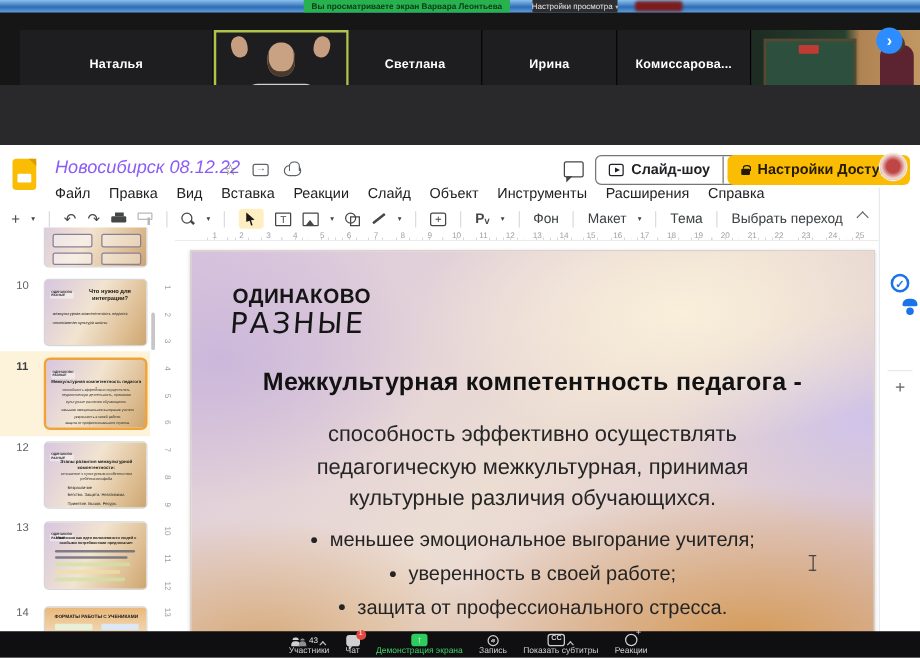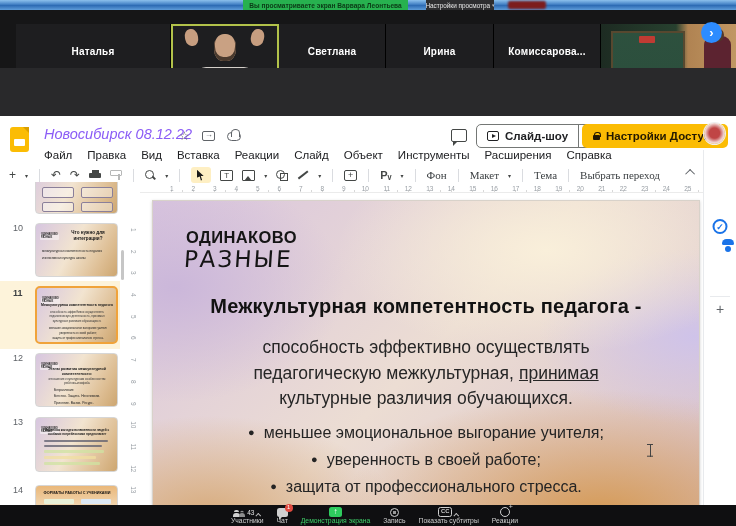--- a/index.html
+++ b/index.html
@@ -99,21 +99,21 @@
   .lock-dark{position:relative;width:7px;height:8px;}
   .lock-dark::before{content:"";position:absolute;left:0;bottom:0;width:7px;height:5px;background:#241a00;border-radius:1px;}
   .lock-dark::after{content:"";position:absolute;left:1.2px;top:0;width:4.6px;height:4px;border:1.2px solid #241a00;border-bottom:none;border-radius:3px 3px 0 0;}
   .avatar{position:absolute;left:704px;top:123px;width:21px;height:21px;border-radius:50%;
           background:radial-gradient(circle at 50% 48%,#c04545 0 34%,#efd3cf 62%);box-shadow:0 0 0 1px #eee;}
 
   
   .stoolbar{position:absolute;left:0;top:166px;width:736px;height:18px;background:#fff;display:flex;align-items:center;}
   .tb{display:flex;align-items:center;gap:9px;padding-left:9px;color:#444746;}
   .sep{width:1px;height:13px;background:#dadce0;margin:0 2px;}
-  .tb-txt{font-size:11px;color:#3c4043;white-space:nowrap;font-family:Liberation Serif, serif;}
+  .tb-txt{font-size:11px;color:#3c4043;white-space:nowrap;}
   .caret{font-size:6px;color:#444746;}
   .undo,.redo{font-size:12px;line-height:1;font-family:"DejaVu Sans",sans-serif;}
   .printer{position:relative;width:12px;height:10px;}
   .printer::before{content:"";position:absolute;left:2.5px;top:0;width:7px;height:3px;background:#444746;}
   .printer::after{content:"";position:absolute;left:0;top:3px;width:12px;height:5px;background:#444746;border-radius:1px;}
   .roller{position:relative;width:12px;height:10px;opacity:.38;}
   .roller::before{content:"";position:absolute;left:0;top:0;width:10px;height:4px;border:1.4px solid #444746;border-radius:1px;}
   .roller::after{content:"";position:absolute;left:8px;top:4px;width:1.6px;height:6px;background:#444746;}
   .zoom-ic{position:relative;width:11px;height:11px;}
   .zoom-ic::before{content:"";position:absolute;left:0;top:0;width:7px;height:7px;border:1.4px solid #444746;border-radius:50%;}
@@ -161,21 +161,21 @@
       radial-gradient(62% 55% at 72% 16%,#f9efda 0%,rgba(249,239,218,0) 62%),
       radial-gradient(52% 62% at 4% 28%,#cbb7da 0%,rgba(203,183,218,0) 60%),
       radial-gradient(46% 46% at 99% 44%,#cfc3e9 0%,rgba(207,195,233,0) 62%),
       radial-gradient(72% 62% at 82% 102%,#d59a55 0%,rgba(213,154,85,0) 66%),
       radial-gradient(56% 52% at 10% 102%,#d7ab7c 0%,rgba(215,171,124,0) 62%),
       linear-gradient(135deg,#d9c5de 0%,#ecddd3 50%,#d9c2cd 100%);}
   .logo1{position:absolute;left:33px;top:27px;font-size:16.5px;font-weight:bold;letter-spacing:.4px;color:#151515;}
   .logo2{position:absolute;left:31px;top:45px;font-size:23px;font-weight:400;letter-spacing:2px;color:#151515;transform:skewX(-4deg);font-family:"DejaVu Sans",sans-serif;}
   .s-title{position:absolute;left:0;top:94px;width:100%;text-align:center;font-size:20px;font-weight:bold;color:#121212;letter-spacing:.2px;}
   .s-body{position:absolute;left:0;top:134px;width:100%;text-align:center;font-size:17.5px;line-height:25.5px;color:#262626;}
-  .s-body .u{text-decoration:underline;margin-left:5px;}
+  .s-body .u{margin-left:5px;}
   .s-bullets{position:absolute;left:0;top:219px;width:100%;text-align:center;font-size:16px;line-height:26px;color:#242424;}
   .s-bullets .b{display:inline-block;margin-right:9px;transform:translateY(-2px);font-size:11px;}
   .ibeam{position:absolute;left:493px;top:243px;width:8px;height:13px;color:#333;}
   .ibeam::before{content:"";position:absolute;left:3.5px;top:0;width:1.3px;height:13px;background:#444;}
   .ibeam::after{content:"";position:absolute;left:1px;top:0;width:6px;height:1.3px;background:#444;box-shadow:0 11.7px #444;}
 
   
   .apps-rail{position:absolute;right:0;top:150px;width:33px;height:355px;background:#fff;border-left:1px solid #e8eaed;}
   .rail-ic{position:absolute;left:50%;transform:translateX(-50%);}
   .cal-ic{width:15px;height:15px;background:#1a73e8;border-radius:3px;position:relative;}

